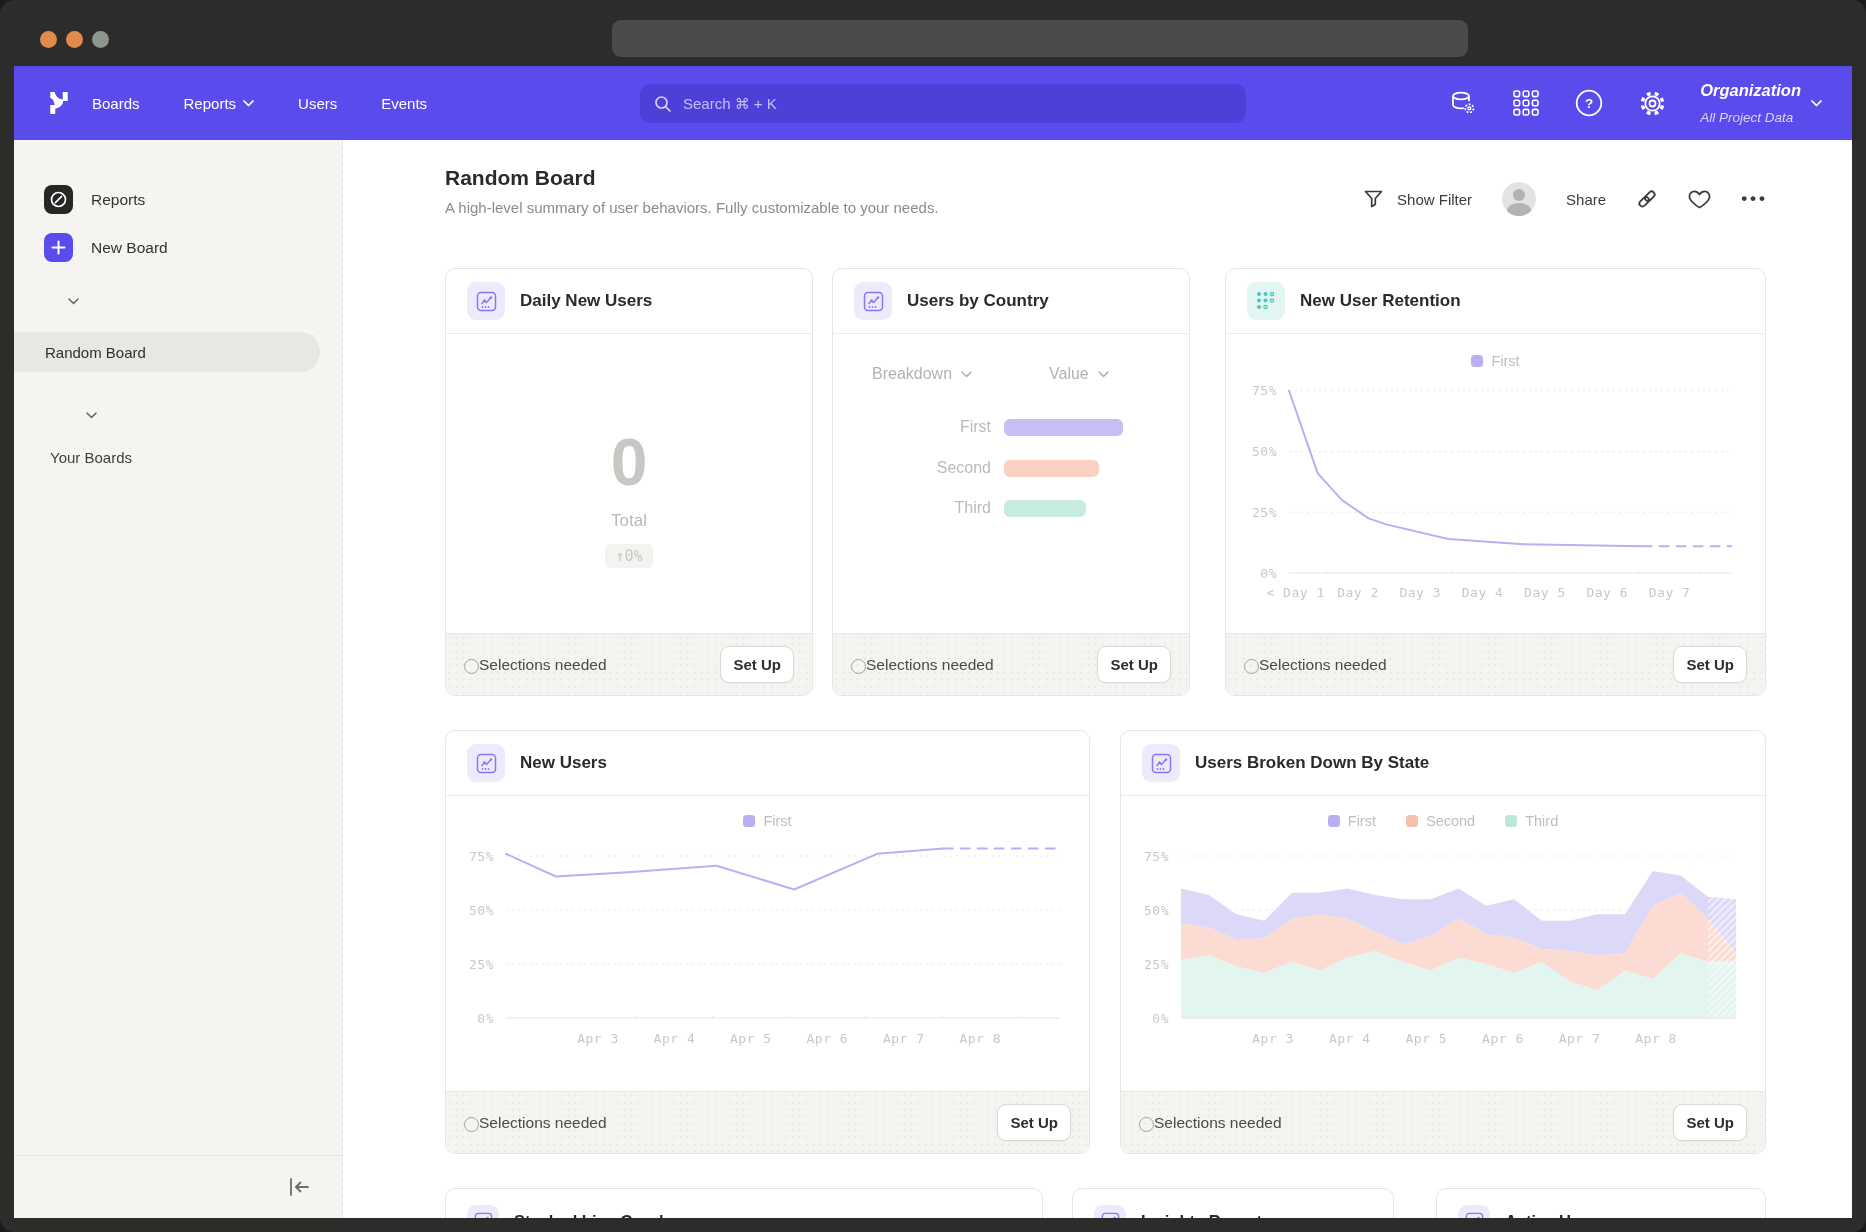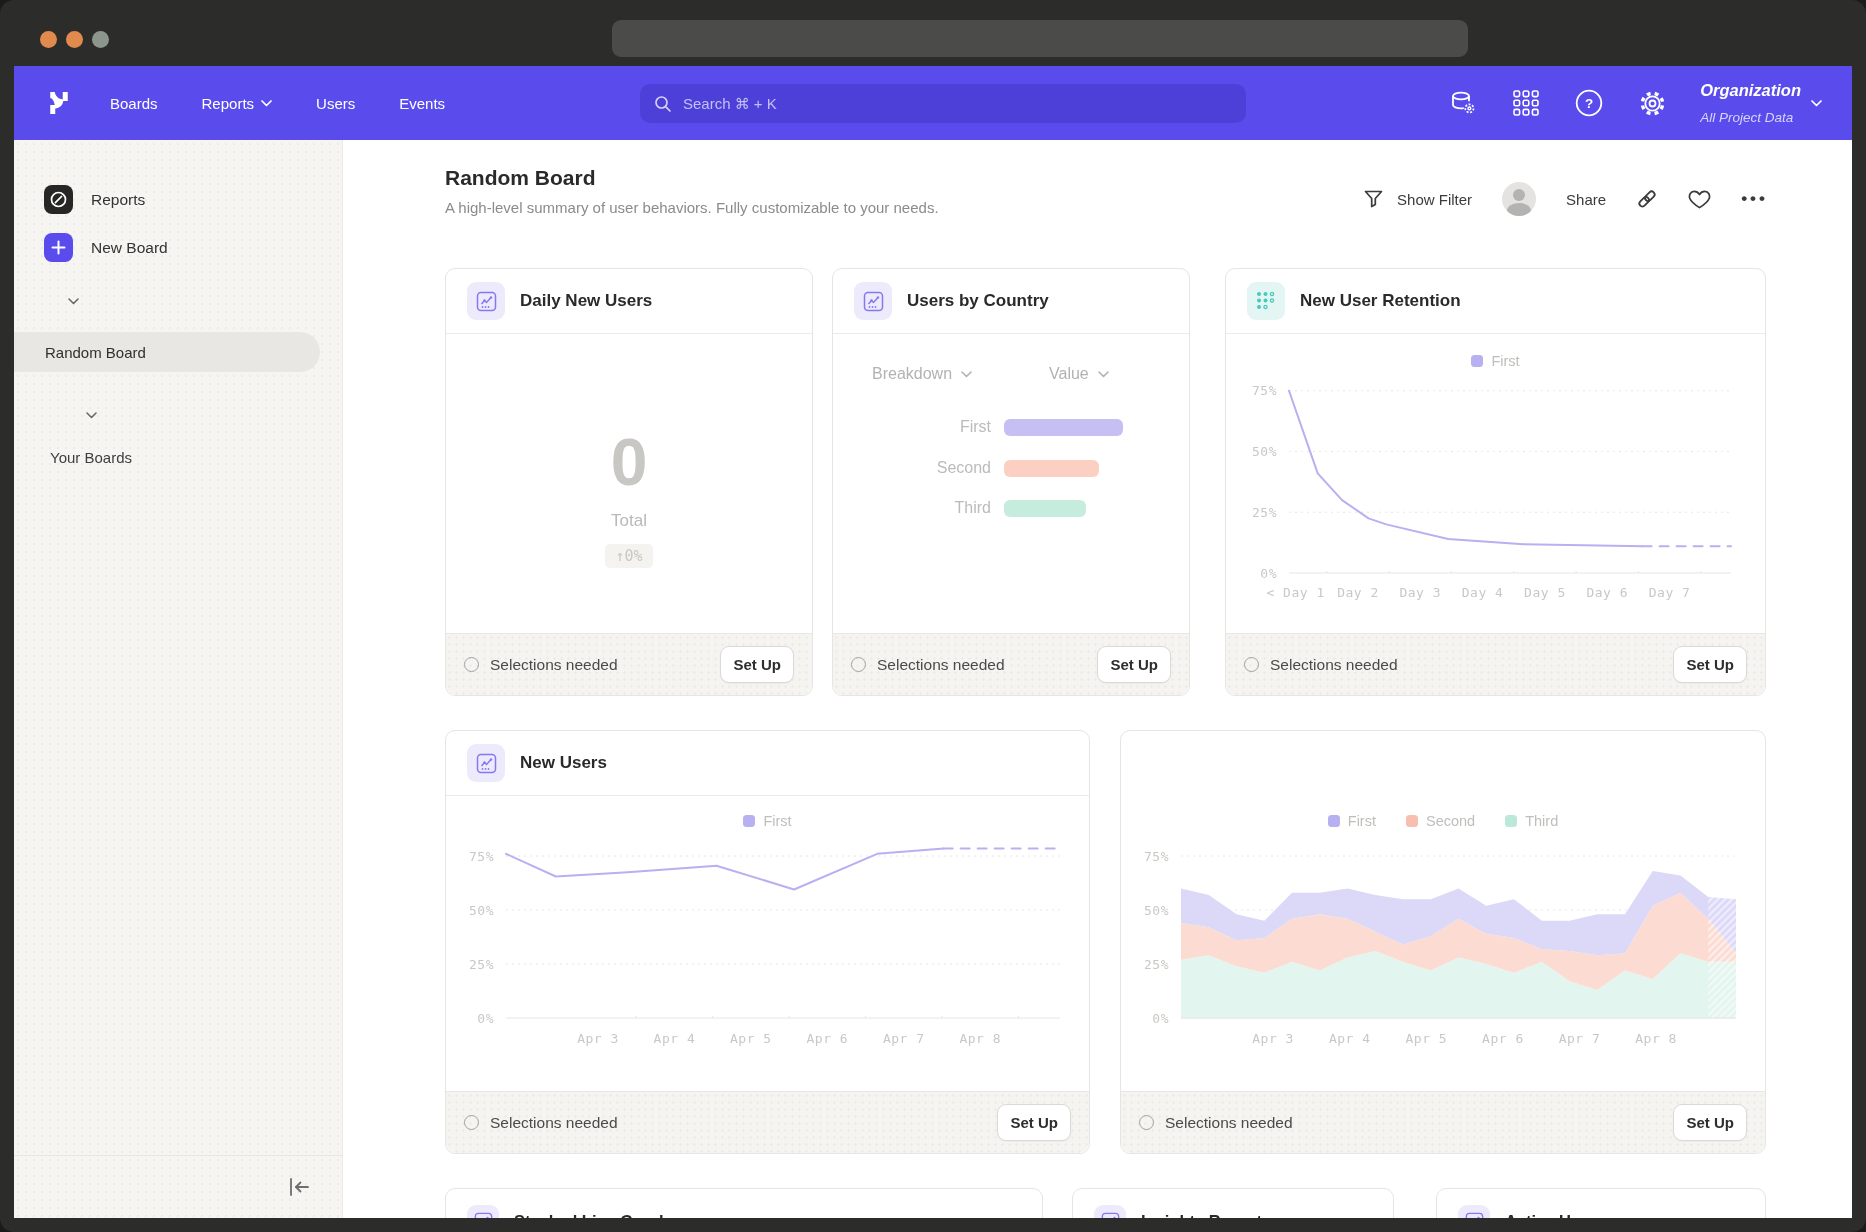--- a/index.html
+++ b/index.html
@@ -7,21 +7,21 @@
          font-family:"Liberation Sans","DejaVu Sans",sans-serif;-webkit-font-smoothing:antialiased;}
   
   .traffic{position:absolute;top:31px;left:40px;display:flex;gap:9px;}
   .tl{width:17px;height:17px;border-radius:50%;}
   .tl1,.tl2{background:#e08a4e;} .tl3{background:#8d968c;}
   .urlbar{position:absolute;left:612px;top:20px;width:856px;height:37px;border-radius:9px;background:#4b4b49;}
   
   .navbar{position:absolute;left:14px;right:14px;top:66px;height:74px;background:#5a4cec;display:flex;align-items:center;
           padding:0 30px;box-sizing:border-box;}
   .logo{width:30px;height:30px;display:flex;align-items:center;}
-  .nav-menu{display:flex;gap:44px;margin-left:36px;}
+  .nav-menu{display:flex;gap:44px;margin-left:18px;}
   .nav-item{color:#fff;font-size:15px;font-weight:500;display:flex;align-items:center;gap:7px;cursor:pointer;}
   .search{position:absolute;left:626px;top:18px;width:606px;height:39px;background:#4c40d8;border-radius:10px;
           display:flex;align-items:center;padding:0 14px;box-sizing:border-box;gap:9px;}
   .search input{flex:1;background:transparent;border:none;outline:none;color:#e6e2fb;font-size:15px;
           font-family:"Liberation Sans","DejaVu Sans",sans-serif;}
   .search input::placeholder{color:#c6bff5;}
   .nav-right{position:absolute;right:30px;top:0;height:100%;display:flex;align-items:center;gap:33px;}
   .nav-ic{width:30px;height:30px;display:flex;align-items:center;justify-content:center;cursor:pointer;}
   .org{display:flex;align-items:center;gap:10px;cursor:pointer;font-style:italic;}
   .org-name{color:#fff;font-size:16.5px;font-weight:700;line-height:21px;}
@@ -56,21 +56,21 @@
   
   .card{position:absolute;background:#fff;border:1px solid #e7e5e1;border-radius:10px;box-sizing:border-box;}
   .card-header{height:64px;display:flex;align-items:center;gap:15px;padding:0 21px;border-bottom:1px solid #edebe8;}
   .card-icon{width:38px;height:38px;border-radius:9px;display:flex;align-items:center;justify-content:center;flex:0 0 auto;}
   .card-icon.lav{background:#edeafc;}
   .card-icon.teal{background:#e4f6f3;}
   .card-title{font-size:17px;font-weight:700;color:#2b2a28;}
   .card-footer{position:absolute;left:0;right:0;bottom:0;height:62px;background:#f5f4f1;border-top:1px solid #e9e7e3;
         border-radius:0 0 10px 10px;display:flex;align-items:center;padding:0 18px;box-sizing:border-box;
         background-image:radial-gradient(rgba(60,55,40,.05) 1px,transparent 1.1px);background-size:7px 7px;}
-  .status{display:flex;align-items:center;gap:11px;color:#4b4a48;font-size:15.5px;}
+  .status{display:flex;align-items:flex-end;color:#4b4a48;font-size:15.5px;}
   .status-circle{width:15px;height:15px;border-radius:50%;border:1.6px solid #a3a2a0;box-sizing:border-box;}
   .setup-btn{margin-left:auto;background:#fff;border:1px solid #dbd9d5;border-radius:9px;padding:9px 12px;
         font-size:15px;font-weight:700;color:#2f2e2d;cursor:pointer;box-shadow:0 1px 2px rgba(0,0,0,.04);
         font-family:"Liberation Sans","DejaVu Sans",sans-serif;}
   
   .metric{position:absolute;left:0;right:0;top:158px;text-align:center;}
   .metric-value{font-size:66px;font-weight:600;color:#c8c7c4;line-height:70px;}
   .metric-label{margin-top:14px;font-size:17px;color:#bab9b6;}
   .metric-badge{display:inline-block;margin-top:13px;font-family:"DejaVu Sans Mono",monospace;font-size:15px;
         color:#c9c8c5;background:#f4f3f0;border-radius:5px;padding:3px 10px;}
@@ -468,20 +468,38 @@
         </svg>
         <div class="legend" style="top: 82px;">
           <div class="leg-item">
             <span class="leg-sw" style="background: rgb(183, 176, 241);"></span>
             <span>First</span>
           </div>
         </div>
       </div>
 
     <div class="card" style="left:777px;top:590px;width:646px;height:424px;">
+      <div class="card-header">
+        <div class="card-icon lav">
+          <svg width="21" height="21" viewBox="0 0 21 21">
+              <g fill="none" stroke="#8677f2" stroke-width="1.5">
+                <rect x="1.5" y="1.5" width="18" height="18" rx="3.5"></rect>
+                <polyline points="5.5,13 8.5,9.5 10.5,11.5 15,6.5"></polyline>
+              </g>
+              <circle cx="8.5" cy="9.5" r="1.2" fill="#8677f2"></circle>
+              <circle cx="15" cy="6.5" r="1.2" fill="#8677f2"></circle>
+              <g fill="#8677f2">
+                <circle cx="6.5" cy="16" r=".9"></circle>
+                <circle cx="9.5" cy="16" r=".9"></circle>
+                <circle cx="12.5" cy="16" r=".9"></circle>
+              </g>
+            </svg>
+        </div>
+        <div class="card-title">Users Broken Down By State</div>
+      </div>
       <div id="chart-state"></div>
       <div class="card-footer">
         <div class="status">
             <div class="status-circle"></div>
             <span>Selections needed</span>
           </div>
         <button class="setup-btn">Set Up</button>
       </div>
     <svg width="646" height="362" class="chart-svg">
           <line x1="60" y1="125" x2="615" y2="125" class="grid"></line>

